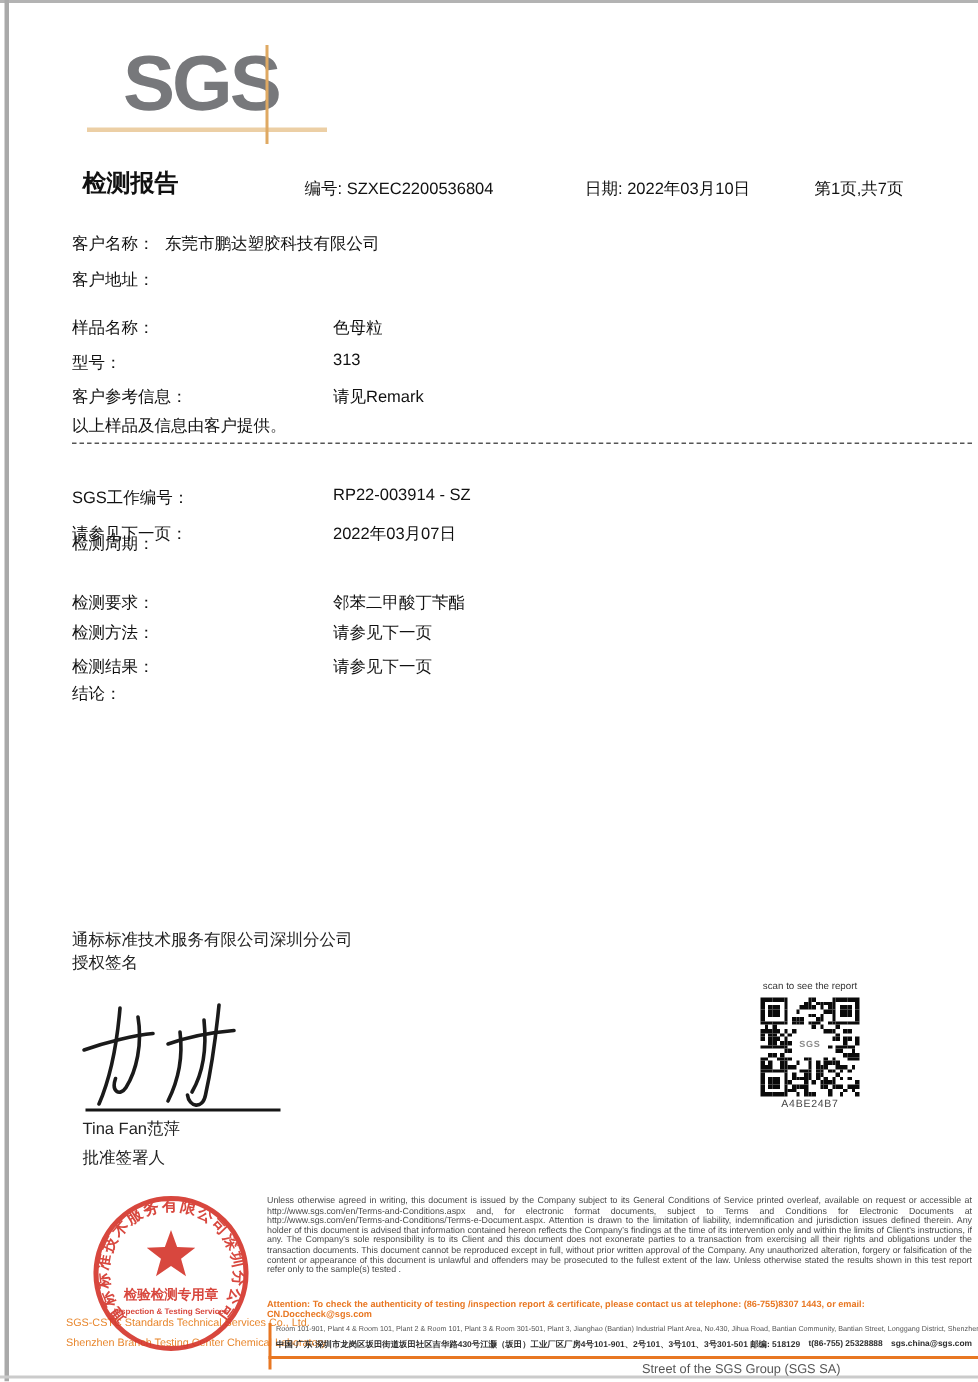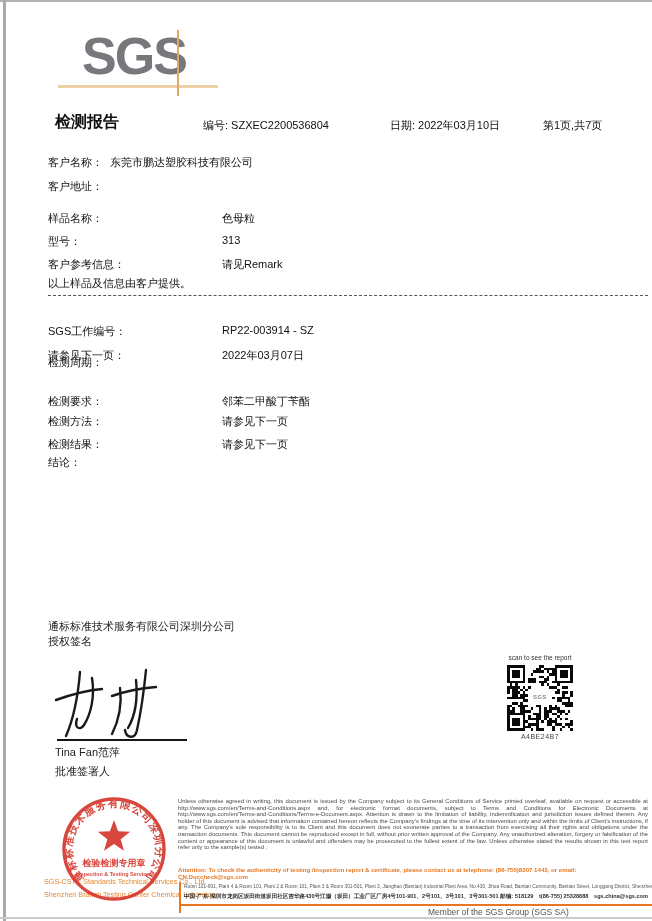--- a/index.html
+++ b/index.html
@@ -448,15 +448,15 @@
   <div class="abs addr-en">
     <span>Room 101-901, Plant 4 &amp; Room 101, Plant 2 &amp; Room 101, Plant 3 &amp; Room 301-501, Plant 3, Jianghao (Bantian) Industrial Plant Area, No.430, Jihua Road, Bantian Community, Bantian Street, Longgang District, Shenzhen, Guangdong, China 518129</span>
 
   </div>
   <div class="abs addr-cn">
     <span>中国·广东·深圳市龙岗区坂田街道坂田社区吉华路430号江灏（坂田）工业厂区厂房4号101-901、2号101、3号101、3号301-501 邮编: 518129</span>
     <span>t(86-755) 25328888</span>
     <span>sgs.china@sgs.com</span>
   </div>
   <div class="abs foot-hline"></div>
-  <div class="abs member">Member of the SGS Group (SGS SA)</div>
+  <div class="abs member">Street of the SGS Group (SGS SA)</div>
 
 </div>
 
 </body></html>

